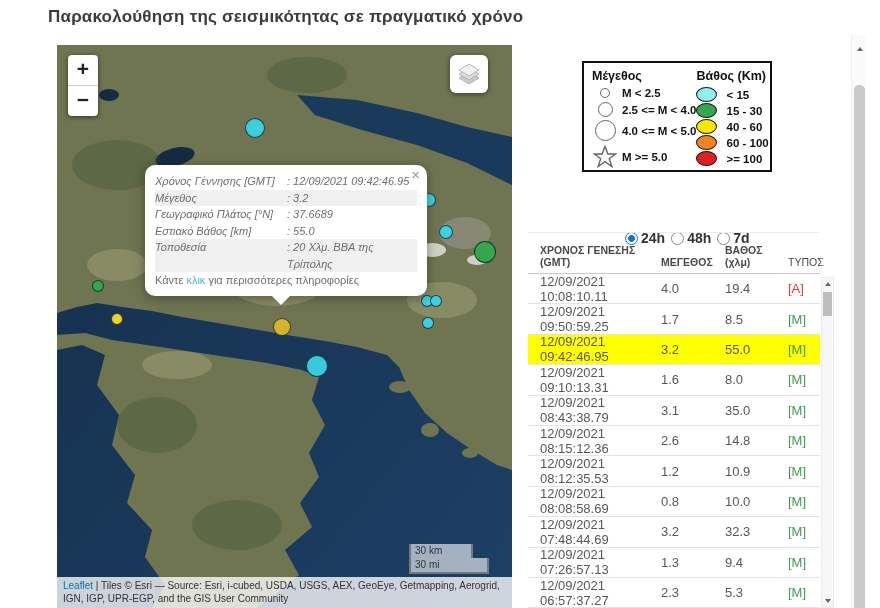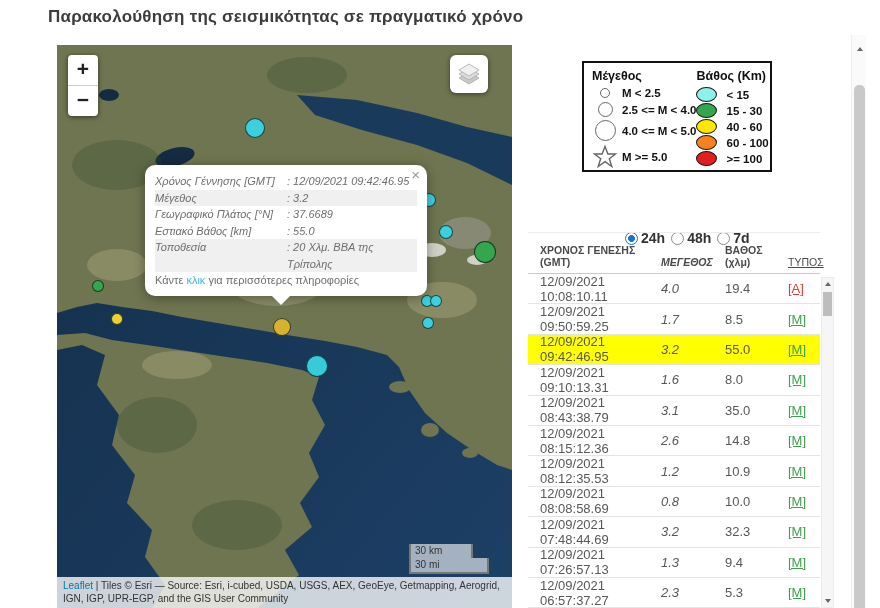--- a/index.html
+++ b/index.html
@@ -70,23 +70,23 @@
 
   
   #quaketable{position:absolute;left:528px;top:232px;width:292px;}
   .thead{display:flex;height:42px;align-items:flex-end;border-top:1px solid #ededed;border-bottom:1px solid #c9c9c9;
     box-sizing:border-box;padding-bottom:5px;}
   .th{font-size:10.5px;font-weight:700;color:#4a4a4a;line-height:12px;}
   .tbody{height:334px;overflow:hidden;}
   .tr{display:flex;height:30.4px;border-bottom:1px solid #e4e4e4;box-sizing:border-box;align-items:center;cursor:pointer;}
   .td{font-size:13px;color:#585858;}
   .col-time{width:133px;padding-left:12px;box-sizing:border-box;flex:none;}
-  .col-mag{width:64px;flex:none;font-style:italic;}
+  .col-mag{width:64px;flex:none;}
   .col-depth{width:63px;flex:none;}
-  .col-type{width:32px;flex:none;font-weight:400;text-decoration:underline;}
+  .col-type{width:32px;flex:none;font-weight:400;}
 
   
   #tscroll{position:absolute;left:821px;top:277px;width:13px;height:331px;background:#f6f6f6;border:1px solid #ececec;box-sizing:border-box;}
   #tscroll .sb-btn{position:absolute;left:0;width:11px;height:12px;display:flex;align-items:center;justify-content:center;cursor:pointer;}
   #tscroll .up{top:0;}
   #tscroll .down{bottom:0;}
   #tscroll .thumb{position:absolute;left:1px;top:14px;width:9px;height:24px;background:#bdbdbd;cursor:pointer;}
   .tri-up{width:0;height:0;border-left:3.5px solid transparent;border-right:3.5px solid transparent;border-bottom:4.5px solid #666;}
   .tri-down{width:0;height:0;border-left:3.5px solid transparent;border-right:3.5px solid transparent;border-top:4.5px solid #666;}
 

